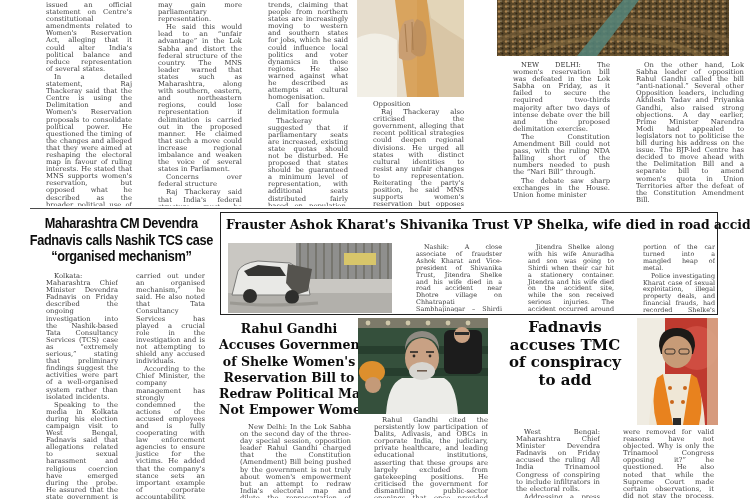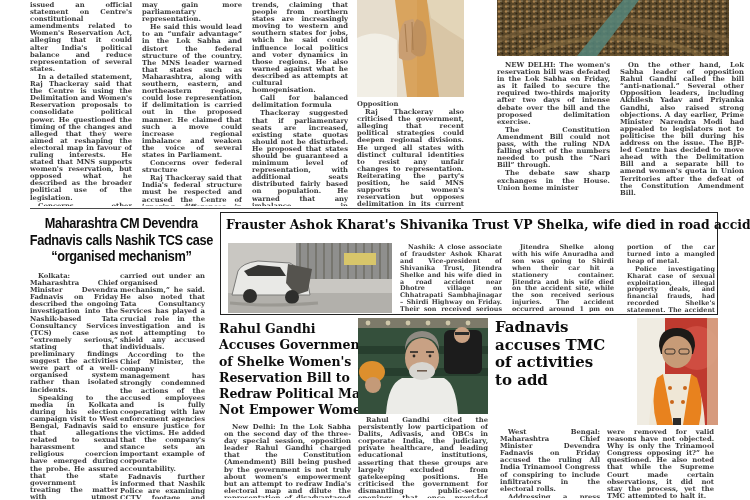--- a/index.html
+++ b/index.html
@@ -1,39 +1,39 @@
 <!DOCTYPE html>
 <html><head>
 <meta charset="utf-8">
 <style>
   html,body{margin:0;padding:0;background:#ffffff;}
   .page{position:relative;width:750px;height:500px;background:#fff;overflow:hidden;
         font-family:"DejaVu Serif",serif;color:#3d3d3d;}
   .col{position:absolute;text-align:justify;font-size:6.8px;line-height:7.1px;
        color:#3d3d3d;overflow:hidden;word-spacing:0.4px;}
-  .col p{margin:0 0 1px 0;text-indent:8px;font-weight:bold;}
+  .col p{margin:0 0 1px 16px;text-indent:8px;}
   .col.cont p:first-child{text-indent:0;}
   .box-col{font-size:6.4px;line-height:6.9px;}
   figure{margin:0;position:absolute;}
   figure svg{display:block;width:100%;height:100%;}
   .rule{position:absolute;left:30px;top:208px;width:431px;height:1px;background:#4a4a4a;}
   .tcs-head{position:absolute;left:27px;top:215px;width:222px;margin:0;
             font-family:"Liberation Sans",sans-serif;font-weight:bold;font-size:15px;
             line-height:16.5px;letter-spacing:-0.4px;color:#0d0d0d;text-align:center;
             transform:scaleX(0.85);transform-origin:0 0;}
   .serif-head{font-family:"DejaVu Serif",serif;font-weight:bold;color:#0d0d0d;margin:0;}
   .kharat-box{position:absolute;left:220px;top:212px;width:498px;height:103px;
               border:1.5px solid #222;box-sizing:border-box;background:#fff;}
   .kharat-head{position:absolute;left:226px;top:216px;width:534px;font-size:13.5px;
                text-align:center;transform:scaleX(0.92);transform-origin:0 0;white-space:nowrap;}
   .head-lines p{margin:0;text-indent:0;white-space:nowrap;}
   .rahul-head{position:absolute;left:219px;top:321px;width:140px;font-size:12.5px;
-              line-height:16.3px;text-align:left;}
+              line-height:16.3px;text-align:center;}
   .fad-head{position:absolute;left:495px;top:319px;width:140px;font-size:15px;
-            line-height:17.6px;}
+            line-height:17.6px;text-align:center;}
   .fig-thackeray{left:357px;top:0;width:107px;height:97px;}
   .fig-loksabha{left:497px;top:0;width:232px;height:56px;}
   .fig-crash{left:228px;top:243px;width:164px;height:70px;}
   .fig-rahul{left:358px;top:318px;width:130px;height:96px;}
   .fig-fadnavis{left:637px;top:318px;width:81px;height:107px;}
   .c-tl1{left:30px;top:2px;width:102px;height:204px;}
   .c-tl2{left:142px;top:2px;width:100px;height:204px;}
   .c-tl3{left:252px;top:2px;width:96px;height:204px;}
   .c-tl4{left:357px;top:101px;width:107px;height:106px;}
   .c-tr1{left:497px;top:62px;width:113px;height:146px;}
@@ -210,21 +210,21 @@
       </div>
     <div class="col c-r2">
         <p>Rahul Gandhi cited the persistently low participation of Dalits, Adivasis, and OBCs in corporate India, the judiciary, private healthcare, and leading educational institutions, asserting that these groups are largely excluded from gatekeeping positions. He criticised the government for dismantling public-sector openings that once provided avenues for such communities and handing that space</p>
       </div>
   </section>
 
   <section>
     <h2 class="serif-head fad-head head-lines">
         <p>Fadnavis</p>
         <p>accuses TMC</p>
-        <p>of activities</p>
+        <p>of conspiracy</p>
         <p>to add</p>
       </h2>
     <figure class="fig-fadnavis" aria-label="devendra-fadnavis-press-photo">
       <svg viewBox="0 0 81 107" preserveAspectRatio="none">
         <rect width="81" height="107" fill="#f0ece2"></rect>
         <rect x="28" width="53" height="107" fill="#bf3a2f"></rect>
         <circle cx="60" cy="30" r="22" fill="#d65548" opacity="0.7"></circle>
         <rect x="70" width="11" height="107" fill="#d8a586" opacity="0.9"></rect>
         <path d="M22,28 Q22,10 40,10 Q58,10 58,28 L56,36 L24,36 Z" fill="#1d1a17"></path>
         <ellipse cx="40" cy="34" rx="15" ry="16" fill="#c79b77"></ellipse>

